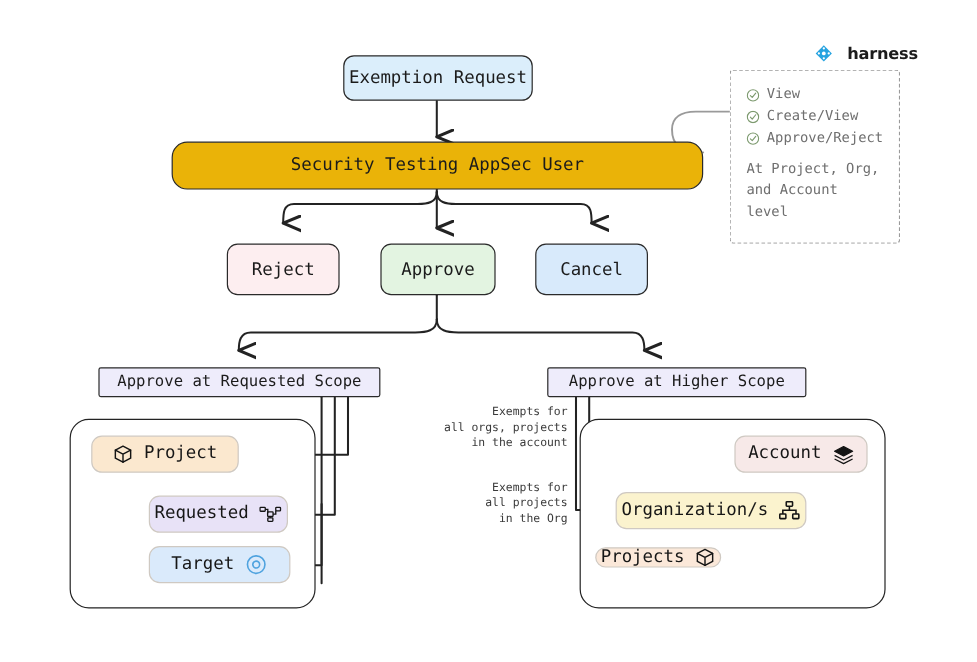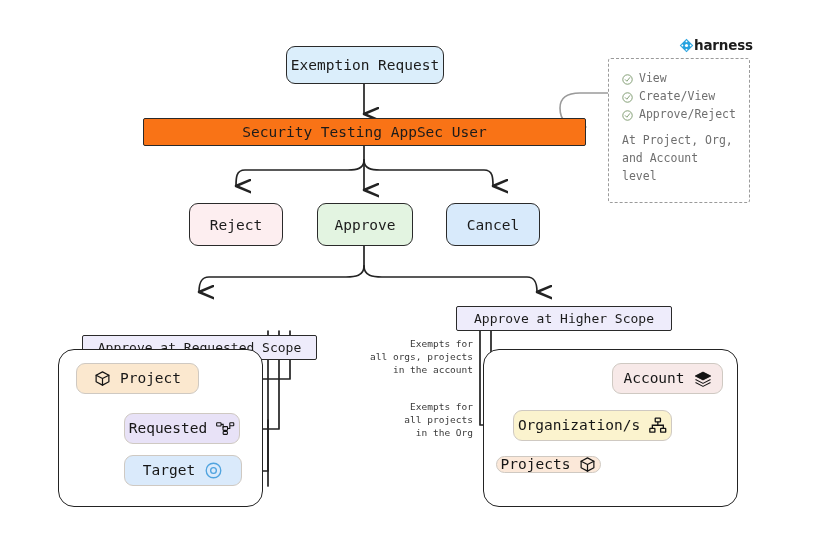--- a/index.html
+++ b/index.html
@@ -85,21 +85,21 @@
     font-size:9.5px;
     line-height:1.35;
     color:#3a3a3a;
     text-align:right;
     white-space:pre;
   }
 
   
   .logo{
     position:absolute;
-    display:flex;align-items:center;gap:0;
+    display:flex;align-items:flex-start;gap:12px;
     font-family:"DejaVu Sans","Liberation Sans",sans-serif;
     font-weight:bold;font-size:13.5px;color:#1c1c1c;
     letter-spacing:-0.2px;
   }
 </style>
 </head>
 <body>
 
 <div id="stage">
 
@@ -154,37 +154,37 @@
 
     <g fill="none" stroke="#9a9a9a" stroke-width="1.6" stroke-linecap="round" stroke-linejoin="round">
       <path d="M586,127 C566,127 560,120 560,108 C560,97 568,93 580,93 L626,93 C632,93 632,96 632,101" marker-end="url(#ahg)"></path>
     </g>
   </svg>
 
   <div class="node pill" style="left:286px;top:46px;width:158px;height:38px;background:#dbeefb;">
     <span>Exemption Request</span>
   </div>
 
-  <div class="node bar" style="left:143px;top:118px;width:443px;height:28px;background:#f97316;">
+  <div class="node bar" style="left:143px;top:118px;width:443px;height:40px;background:#eab308;border-radius:13px;">
     <span>Security Testing AppSec User</span>
   </div>
 
   <div class="node pill" style="left:189px;top:203px;width:94px;height:43px;background:#fdeef0;">
     <span>Reject</span>
   </div>
 
   <div class="node pill" style="left:317px;top:203px;width:96px;height:43px;background:#e3f4e1;">
     <span>Approve</span>
   </div>
 
   <div class="node pill" style="left:446px;top:203px;width:94px;height:43px;background:#d8eafb;">
     <span>Cancel</span>
   </div>
 
-  <div class="node scopebar" style="left:82px;top:306px;width:235px;height:25px;margin-top:29px;">
+  <div class="node scopebar" style="left:82px;top:306px;width:235px;height:25px;">
     <span>Approve at Requested Scope</span>
   </div>
 
   <div class="node scopebar" style="left:456px;top:306px;width:216px;height:25px;">
     <span>Approve at Higher Scope</span>
   </div>
 
   <div class="group" style="left:58px;top:349px;width:205px;height:158px;"></div>
 
   <div class="chip" style="left:76px;top:363px;width:123px;height:31px;background:#fbe8cf;">

